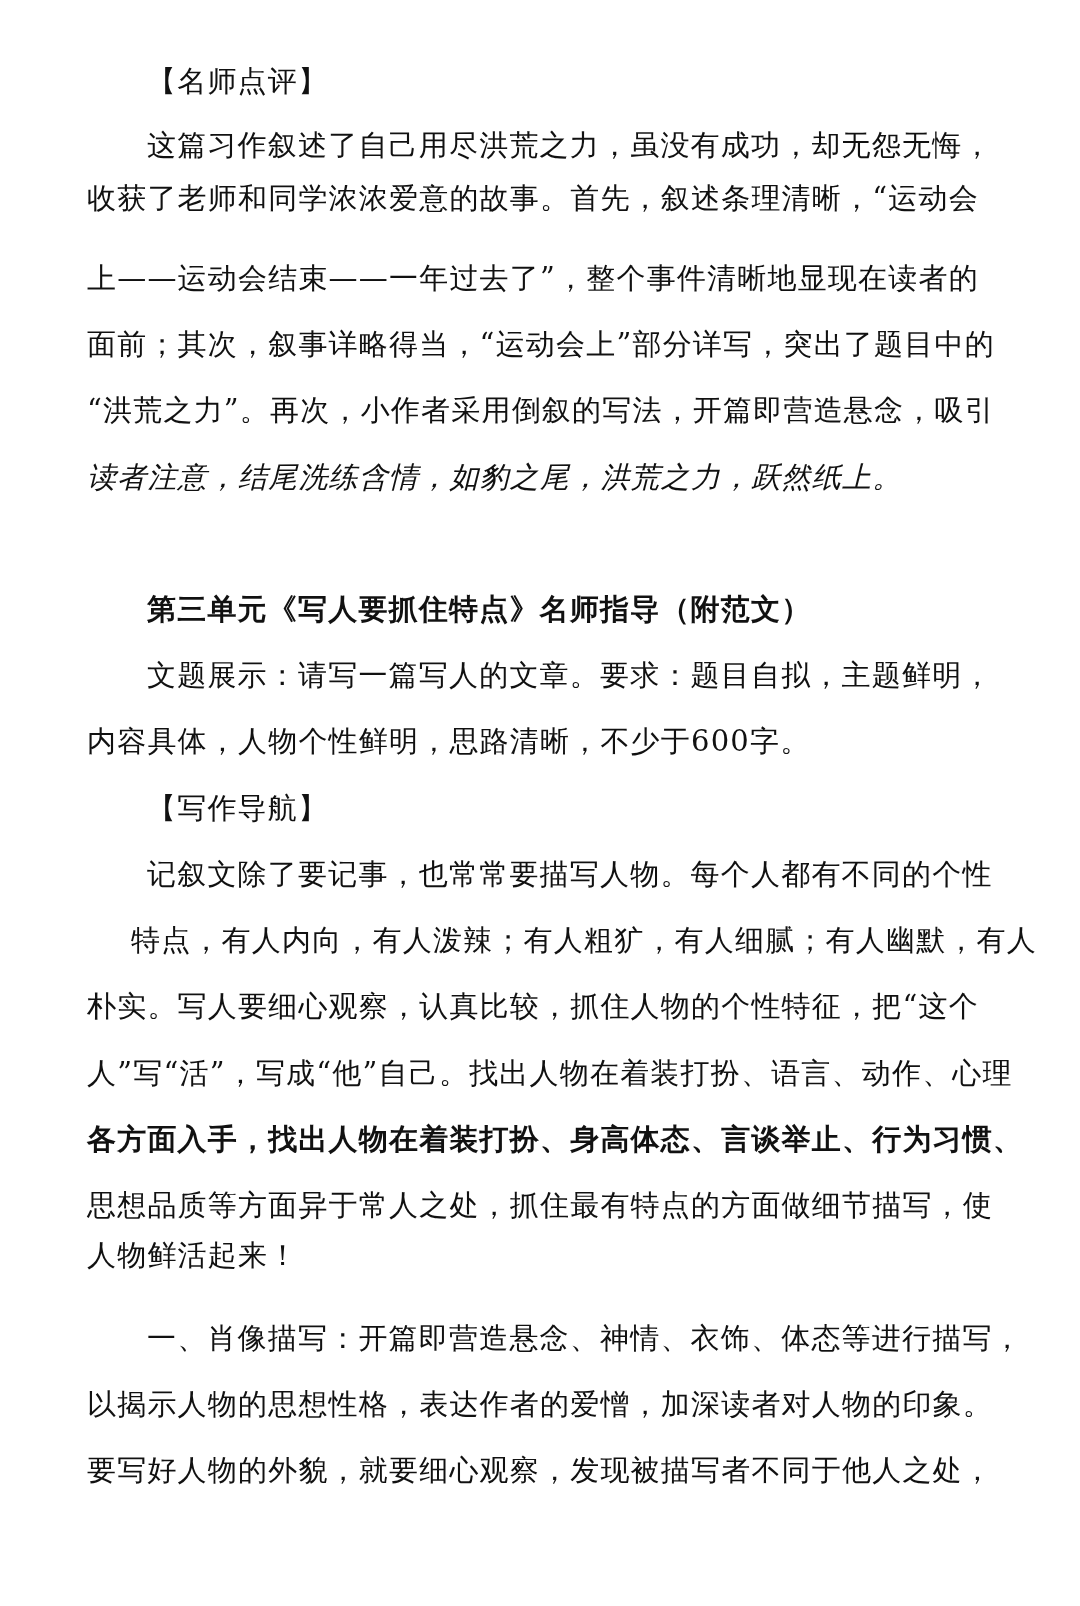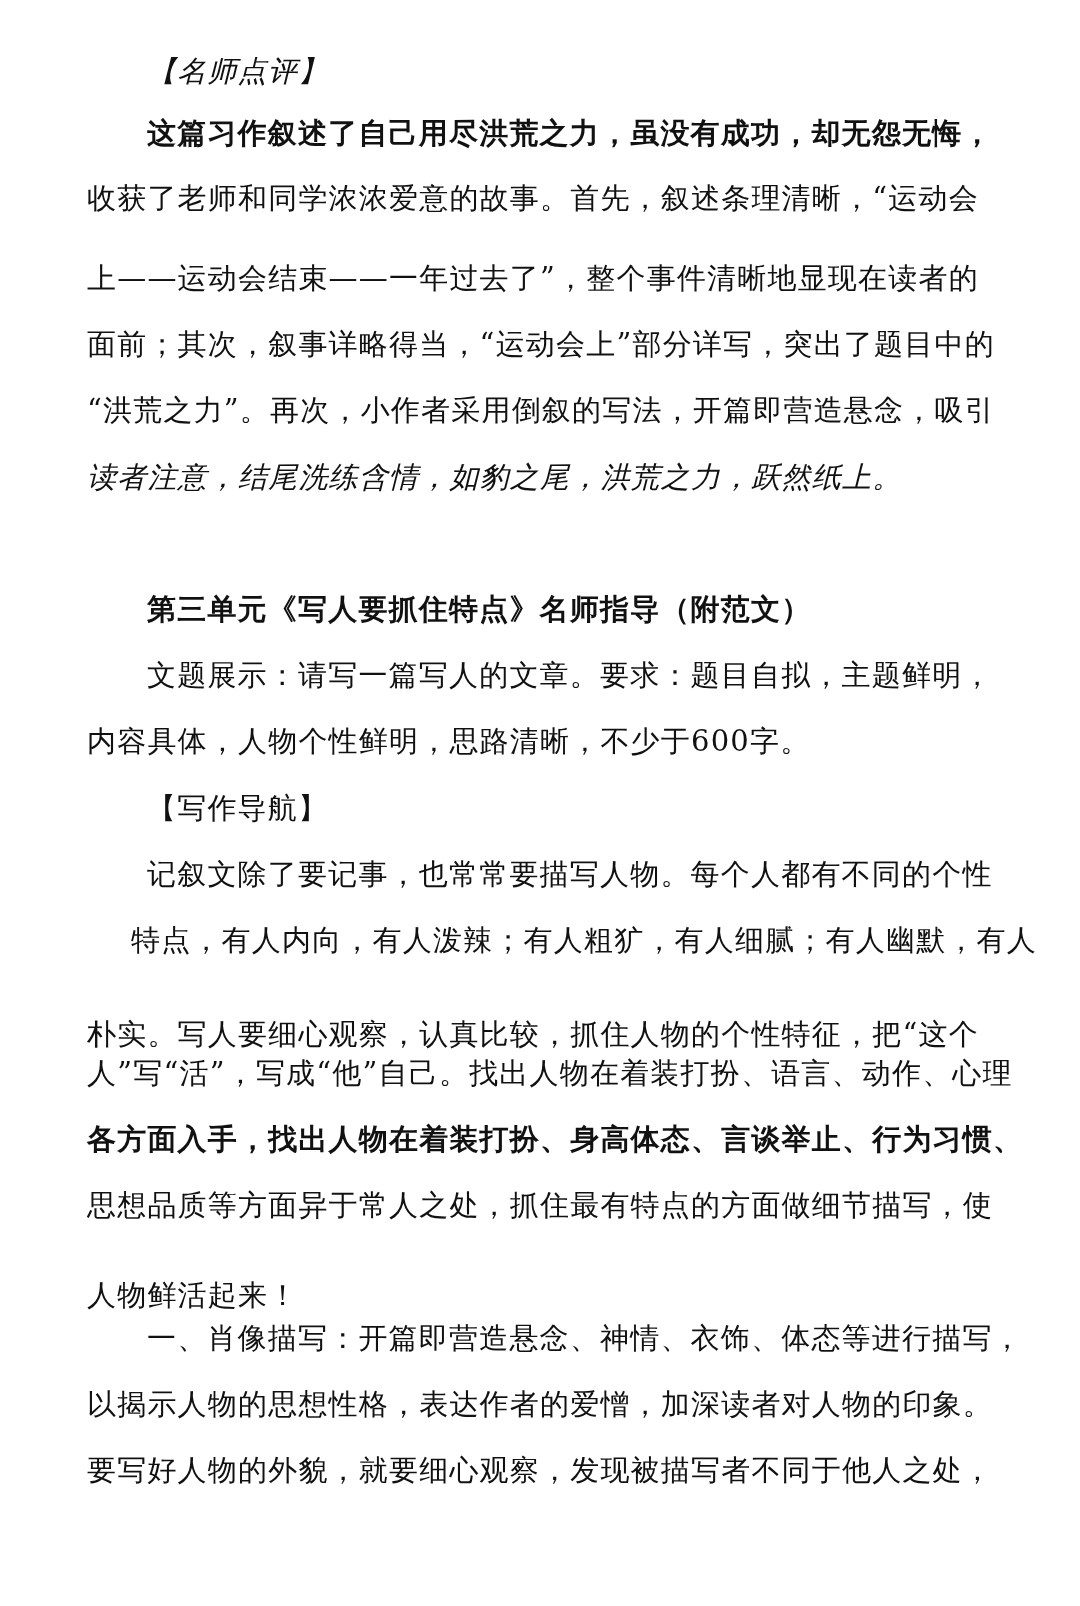--- a/index.html
+++ b/index.html
@@ -37,39 +37,39 @@
       text-align: justify;
       text-align-last: justify;
     }
     .indent.justify { width: 815px; }
   </style>
 </head>
 <body>
 
 <div class="page">
 
-  <div class="line indent" style="top:2px;font-style:italic;">【名师点评】</div>
-  <div class="line indent justify" style="top:64px;font-weight:bold;">这篇习作叙述了自己用尽洪荒之力，虽没有成功，却无怨无悔，</div>
+  <div class="line indent" style="top:12px;">【名师点评】</div>
+  <div class="line indent justify" style="top:76px;">这篇习作叙述了自己用尽洪荒之力，虽没有成功，却无怨无悔，</div>
   <div class="line justify" style="top:129px;">收获了老师和同学浓浓爱意的故事。首先，叙述条理清晰，“运动会</div>
   <div class="line justify" style="top:209px;">上——运动会结束——一年过去了”，整个事件清晰地显现在读者的</div>
   <div class="line justify" style="top:275px;">面前；其次，叙事详略得当，“运动会上”部分详写，突出了题目中的</div>
   <div class="line justify" style="top:341px;">“洪荒之力”。再次，小作者采用倒叙的写法，开篇即营造悬念，吸引</div>
   <div class="line" style="top:408px;font-style:italic;">读者注意，结尾洗练含情，如豹之尾，洪荒之力，跃然纸上。</div>
 
   <div class="line indent bold" style="top:540px;">第三单元《写人要抓住特点》名师指导（附范文）</div>
 
   <div class="line indent justify" style="top:606px;">文题展示：请写一篇写人的文章。要求：题目自拟，主题鲜明，</div>
   <div class="line" style="top:672px;">内容具体，人物个性鲜明，思路清晰，不少于600字。</div>
 
   <div class="line indent" style="top:739px;">【写作导航】</div>
   <div class="line indent justify" style="top:805px;">记叙文除了要记事，也常常要描写人物。每个人都有不同的个性</div>
   <div class="line justify" style="top:871px;margin-left:44px;">特点，有人内向，有人泼辣；有人粗犷，有人细腻；有人幽默，有人</div>
-  <div class="line justify" style="top:937px;margin-top:28px;">朴实。写人要细心观察，认真比较，抓住人物的个性特征，把“这个</div>
+  <div class="line justify" style="top:937px;">朴实。写人要细心观察，认真比较，抓住人物的个性特征，把“这个</div>
   <div class="line justify" style="top:1004px;">人”写“活”，写成“他”自己。找出人物在着装打扮、语言、动作、心理</div>
   <div class="line justify" style="top:1070px;font-weight:bold;">各方面入手，找出人物在着装打扮、身高体态、言谈举止、行为习惯、</div>
   <div class="line justify" style="top:1136px;">思想品质等方面异于常人之处，抓住最有特点的方面做细节描写，使</div>
-  <div class="line" style="top:1226px;">人物鲜活起来！</div>
+  <div class="line" style="top:1186px;">人物鲜活起来！</div>
 
   <div class="line indent justify" style="top:1269px;">一、肖像描写：开篇即营造悬念、神情、衣饰、体态等进行描写，</div>
   <div class="line justify" style="top:1335px;">以揭示人物的思想性格，表达作者的爱憎，加深读者对人物的印象。</div>
   <div class="line justify" style="top:1401px;">要写好人物的外貌，就要细心观察，发现被描写者不同于他人之处，</div>
 
 </div>
 
 </body></html>

